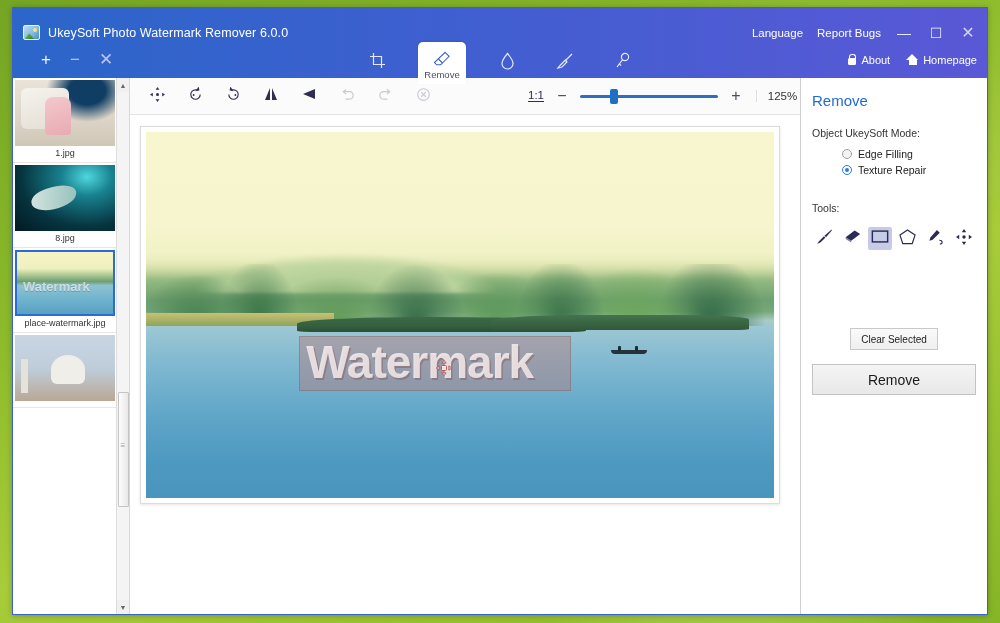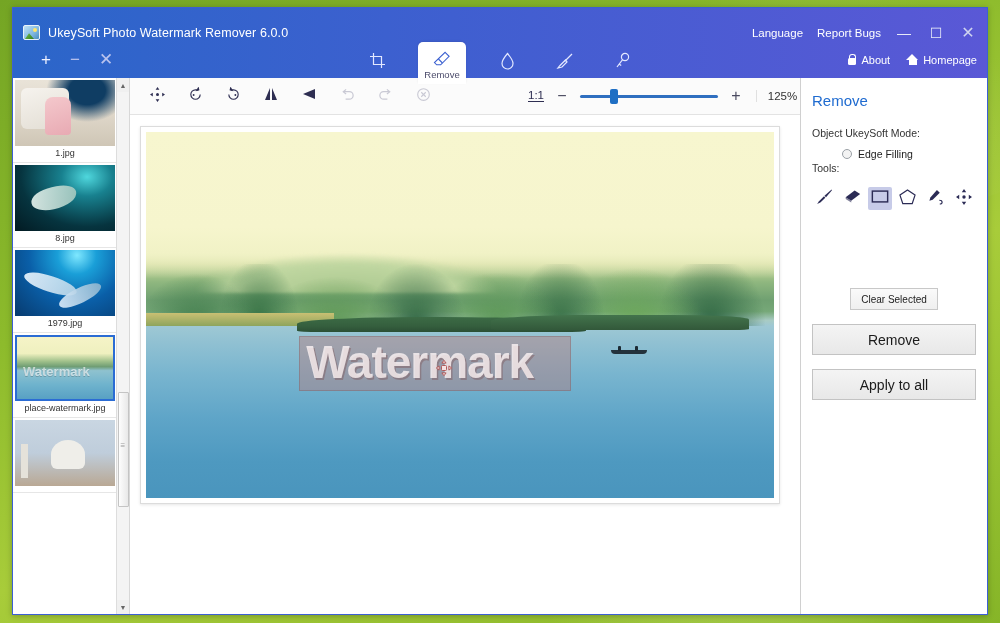--- a/index.html
+++ b/index.html
@@ -445,24 +445,20 @@
         <div class="thumb-cell">
           <div class="thumb-img t-sofa"></div>
           <div class="thumb-cap">1.jpg</div>
         </div>
 
         <div class="thumb-cell">
           <div class="thumb-img t-under"></div>
           <div class="thumb-cap">8.jpg</div>
         </div>
 
-        <div class="thumb-cell">
-          <div class="thumb-img t-1979"></div>
-          <div class="thumb-cap">1979.jpg</div>
-        </div>
 
 
         <div class="thumb-cell selected">
           <div class="thumb-img t-lake">
             <span class="wm">Watermark</span>
           </div>
           <div class="thumb-cap">place-watermark.jpg</div>
         </div>
 
         <div class="thumb-cell">
@@ -596,22 +592,26 @@
 
     <div class="right-panel">
       <div class="rp-title">Remove</div>
 
       <div class="rp-label">Object UkeySoft Mode:</div>
 
       <div class="radio-row">
         <span class="radio"></span>
         <span class="radio-lbl">Edge Filling</span>
       </div>
-
-      <div class="rp-label" style="margin-top:0">Tools:</div>
+      <div class="radio-row">
+        <span class="radio on"></span>
+        <span class="radio-lbl">Texture Repair</span>
+      </div>
+
+      <div class="rp-label" style="margin-top:24px">Tools:</div>
 
       <div class="tools-row">
         <div class="tool-btn">
           <span>
             <svg width="17" height="17" viewBox="0 0 18 18" fill="#2b2b55">
               <path d="M16.5 1.5 L9 8.2 L10.6 9.8 L16.9 2.4Z"></path>
               <path d="M8.5 8.8 L3.2 14.1 L1.2 17 L4.6 15.4 L9.9 10.2Z"></path>
             </svg>
           </span>
         </div>
@@ -651,20 +651,19 @@
               <circle cx="8" cy="8" r="1.7"></circle>
               <path d="M8 0 L10.2 3.2 H5.8Z M8 16 L5.8 12.8 H10.2Z M0 8 L3.2 5.8 V10.2Z M16 8 L12.8 10.2 V5.8Z"></path>
             </svg>
           </span>
         </div>
       </div>
 
       <div class="clear-btn">Clear Selected</div>
 
       <div class="big-btn">Remove</div>
-      <div class="big-btn">Apply to all</div>
 
       <div class="spacer"></div>
 
     </div>
 
   </div>
 </div>
 
 </body></html>

